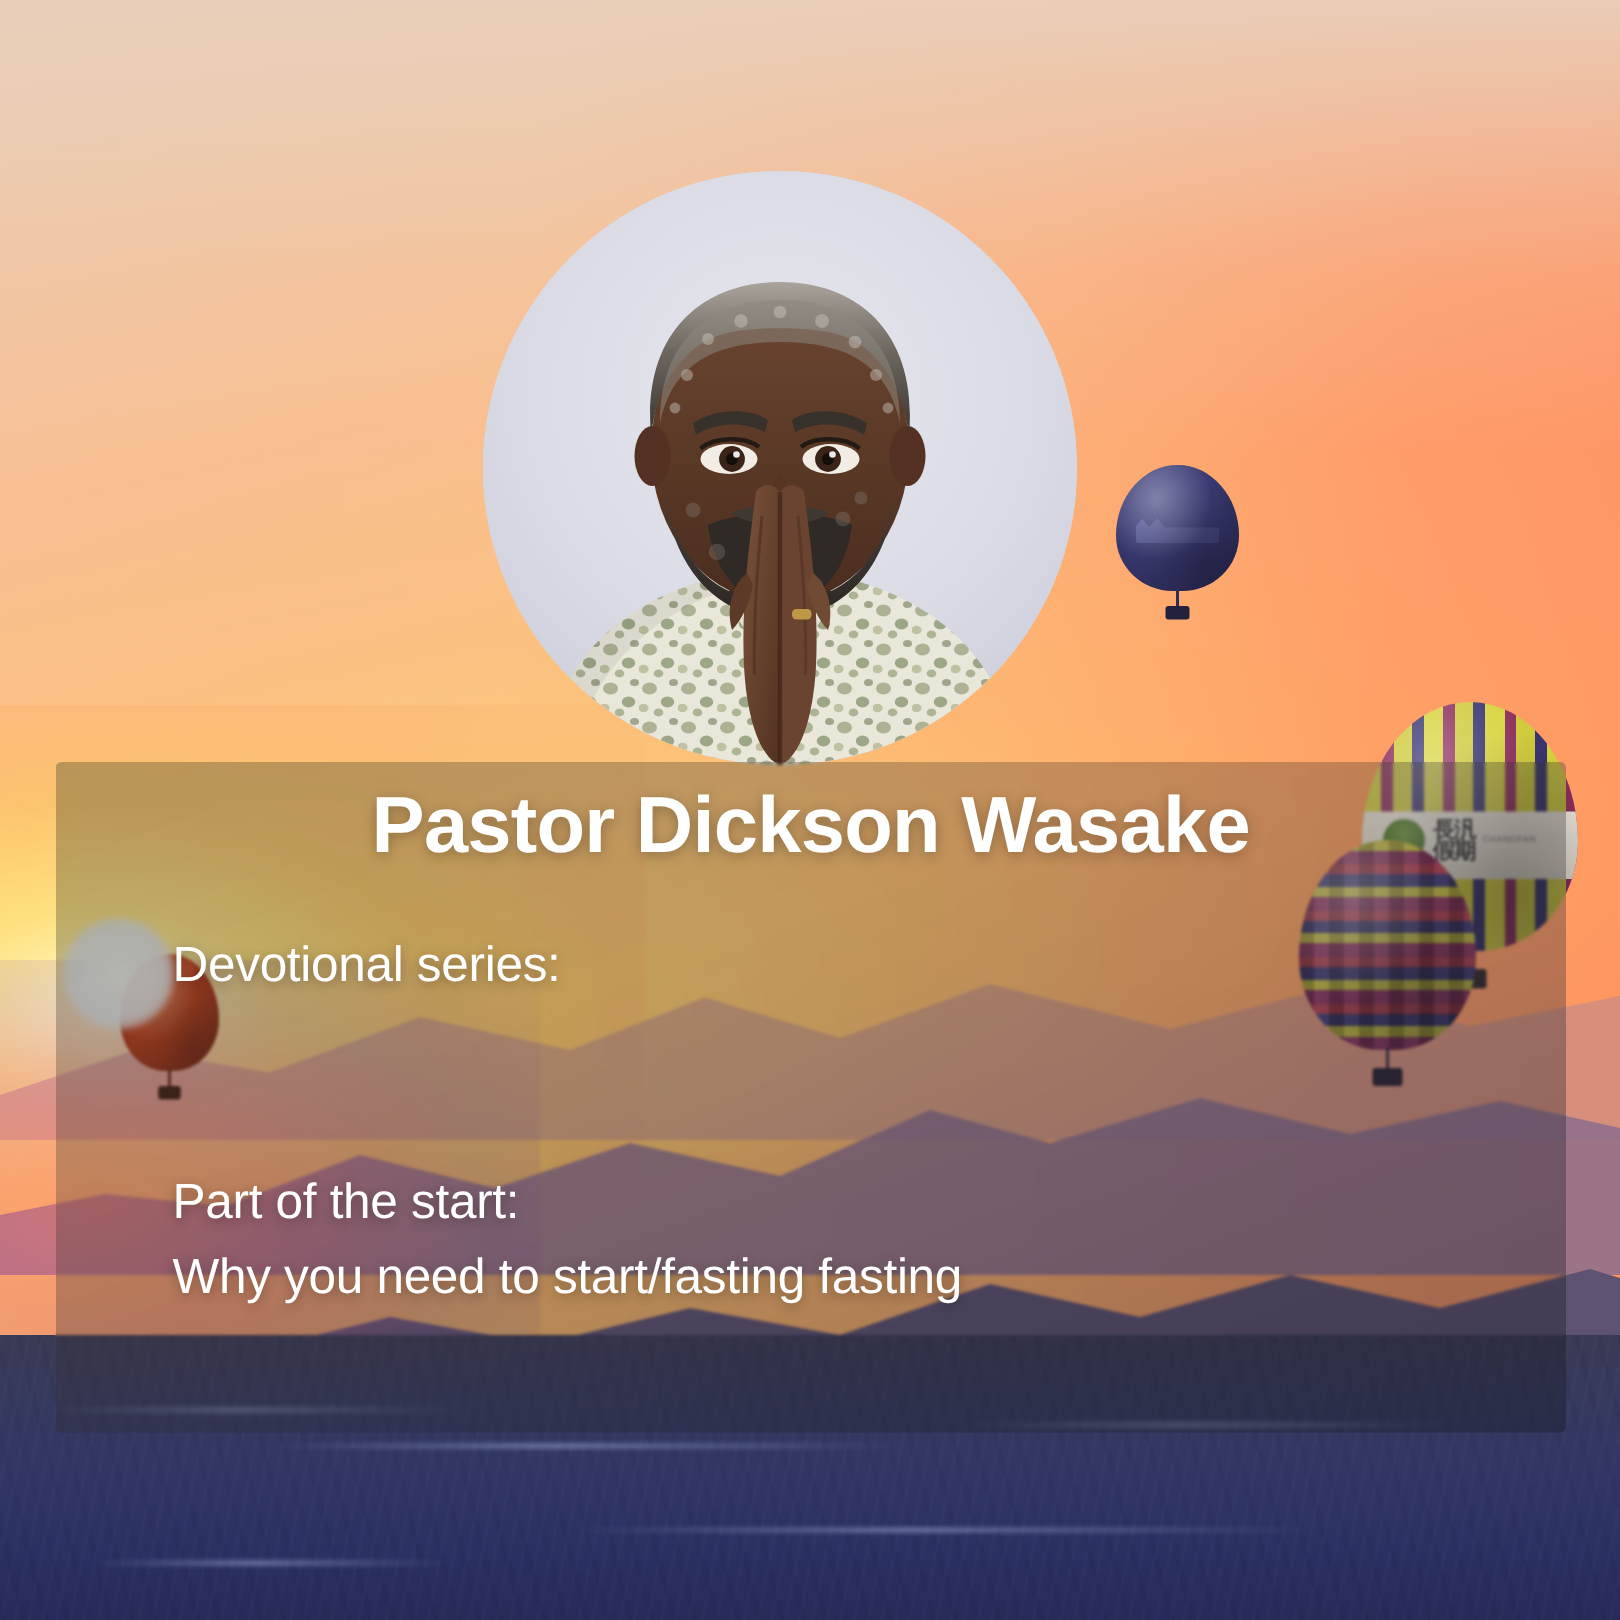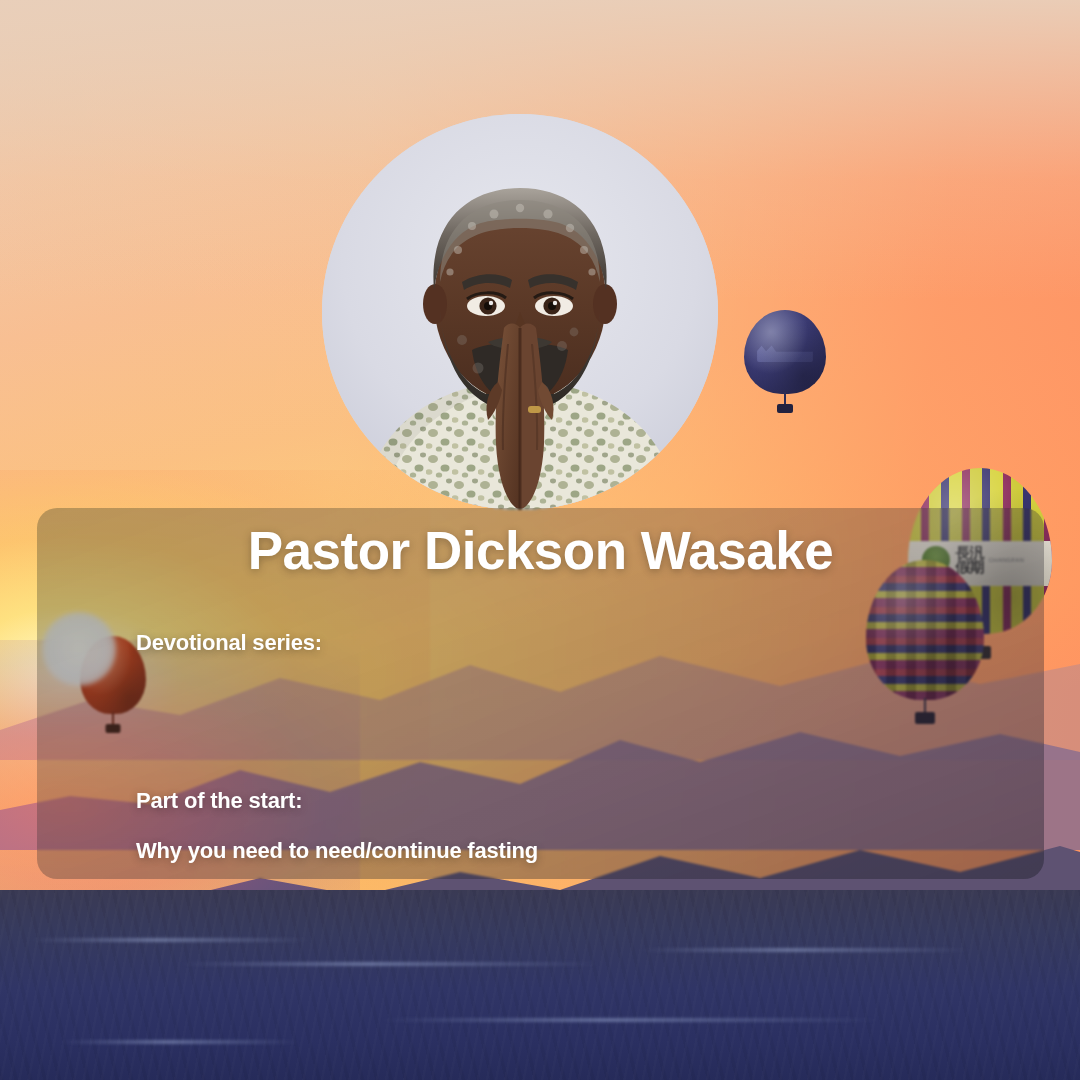--- a/index.html
+++ b/index.html
@@ -126,33 +126,33 @@
     background:radial-gradient(ellipse at 40% 26%,#e0521f 0%,#c73d18 40%,#9e2f16 72%,#7d2614 100%);}
   #balloon-red .tail{top:76px;height:14px;background:#6d2315;}
   #balloon-red .basket{top:88px;width:15px;height:9px;background:#3a1a14;}
 
   
   #portrait{position:absolute;left:322px;top:114px;width:396px;height:396px;border-radius:50%;
     overflow:hidden;background:#d8d9e2;}
   #portrait svg{display:block;width:100%;height:100%;}
 
   
-  #card{position:absolute;left:37px;top:508px;width:1007px;height:371px;border-radius:20px;
+  #card{position:absolute;left:37px;top:508px;width:1007px;height:447px;border-radius:4px;
     background:linear-gradient(160deg,rgba(58,62,40,0.34) 0%,rgba(60,52,46,0.30) 34%,rgba(40,40,52,0.34) 64%,rgba(26,28,40,0.42) 100%);
     -webkit-backdrop-filter:blur(1px);backdrop-filter:blur(1px);}
 
   #card-title{position:absolute;left:0;right:0;top:12px;text-align:center;
     font-size:53px;font-weight:700;color:#ffffff;letter-spacing:-0.5px;
     text-shadow:0 2px 9px rgba(0,0,0,0.28);}
 
   .body-block{position:absolute;left:78px;right:60px;}
   #block-one{top:110px;}
   #block-two{top:268px;}
-  .line{color:#ffffff;font-size:22px;font-weight:700;line-height:50px;letter-spacing:-0.2px;
-    text-shadow:0 2px 8px rgba(0,0,0,0.33);white-space:nowrap;margin-left:21px;}
+  .line{color:#ffffff;font-size:33px;font-weight:400;line-height:50px;letter-spacing:-0.2px;
+    text-shadow:0 2px 8px rgba(0,0,0,0.33);white-space:nowrap;}
 
   #card-url{position:absolute;left:0;right:0;top:400px;text-align:center;
     color:#ffffff;font-size:30px;font-weight:700;letter-spacing:-0.2px;
     text-shadow:0 2px 8px rgba(0,0,0,0.35);}
 </style>
 </head>
 <body>
 
 <div id="poster">
 
@@ -342,18 +342,18 @@
   <div id="card">
 
     <div id="card-title">Pastor Dickson Wasake</div>
 
     <div class="body-block" id="block-one">
       <div class="line">Devotional series:</div>
     </div>
 
     <div class="body-block" id="block-two">
       <div class="line">Part of the start:</div>
-      <div class="line">Why you need to need/continue fasting</div>
+      <div class="line">Why you need to start/fasting fasting</div>
     </div>
 
   </div>
 
 </div>
 
 </body></html>

